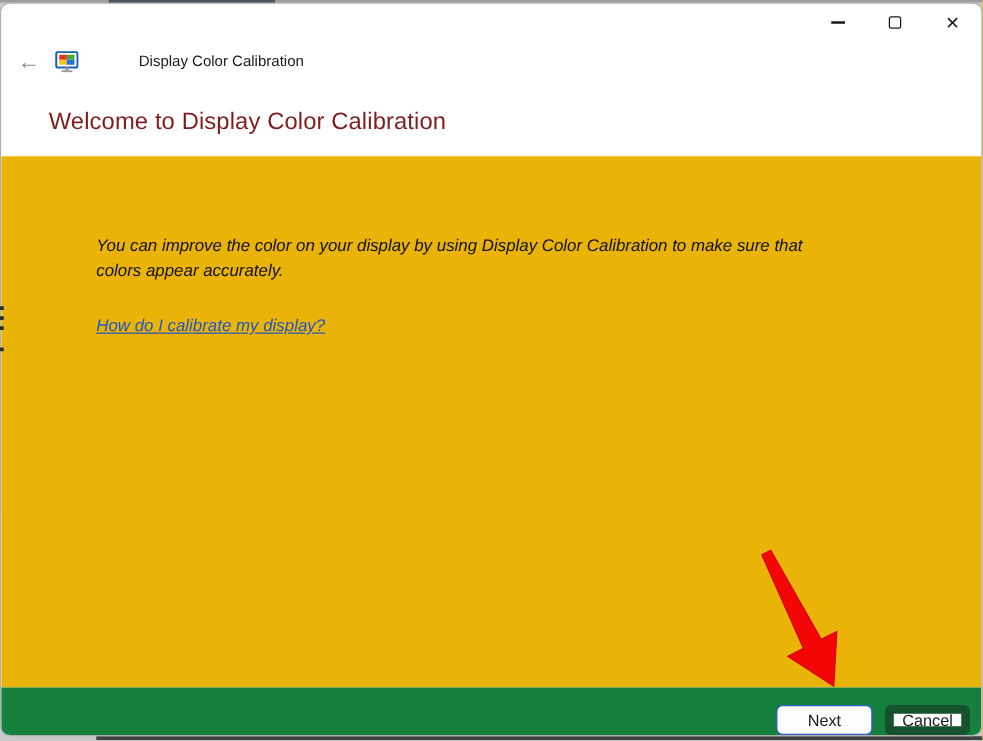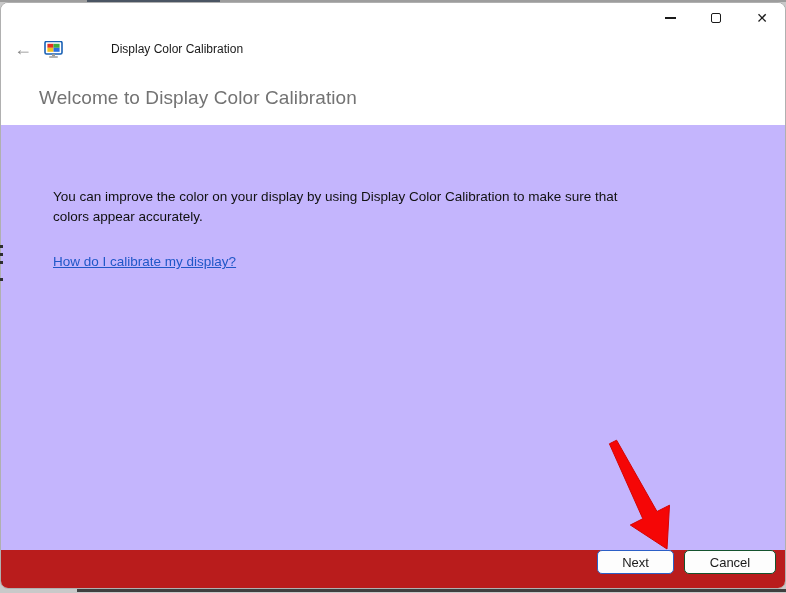--- a/index.html
+++ b/index.html
@@ -64,53 +64,54 @@
     font-size: 18px; color: #8a8a8a; width: 26px;
     line-height: 1;
   }
   .app-icon { margin-left: 4px; margin-right: 8px; display: inline-flex; }
   .nav-title { font-size: 12px; color: #1a1a1a; margin-left: 40px; }
 
   .heading-row {
     padding: 22px 0 16px 38px;
     background: #ffffff;
   }
-  .heading { font-size: 19px; font-weight: 400; color: #737373; letter-spacing: 0.1px; }
+  .heading { font-size: 19px; font-weight: 400; color: #7f1d1d; letter-spacing: 0.1px; }
 
   .content {
     flex: 1;
-    background: #c4b5fd;
-    padding: 62px 100px 0 52px;
+    background: #eab308;
+    padding: 62px 100px 0 76px;
     color: #111111;
+    font-style: italic;
   }
   .content p {
     font-size: 13.5px; line-height: 20px;
     white-space: pre-line;
   }
   .content .para2 { margin-top: 34px; }
   .help-link-wrap { margin-top: 25px; }
   .help-link {
     font-size: 13.5px; color: #2057c8; text-decoration: underline; cursor: pointer;
   }
 
   .footer {
     height: 38px;
-    background: #b91c1c;
-    display: flex; align-items: flex-start; justify-content: flex-end;
+    background: #15803d;
+    display: flex; align-items: flex-end; justify-content: flex-end;
     gap: 10px; padding-right: 9px;
   }
   .btn {
     height: 24px; font-size: 13px; color: #1a1a1a;
     background: #fdfdfd;
     border-radius: 5px;
     display: flex; align-items: center; justify-content: center;
     cursor: default;
   }
   .btn-next { width: 77px; border: 1.5px solid #2b5fc7; }
-  .btn-cancel { width: 92px; border: 1px solid #14532d; }
+  .btn-cancel { width: 68px; border: 7px solid #14532d; }
 
   .annotation-layer {
     position: absolute; top: 0; left: 0; width: 786px; height: 593px;
     z-index: 10; pointer-events: none;
   }
 </style>
 </head>
 <body>
 
 <div class="bg-topline"></div>

